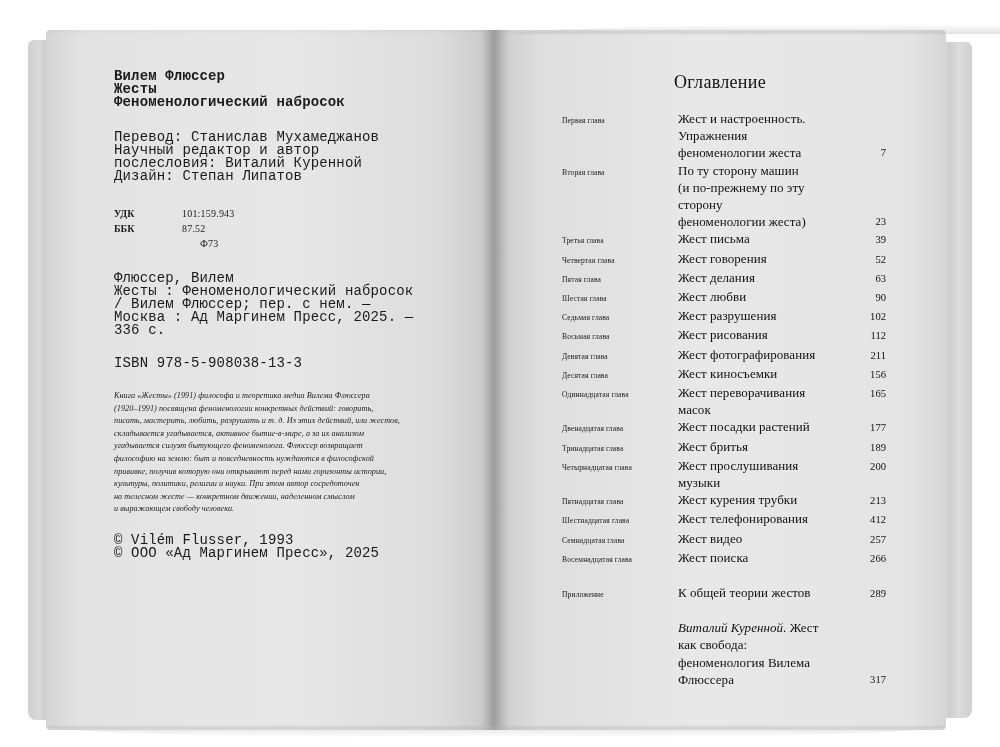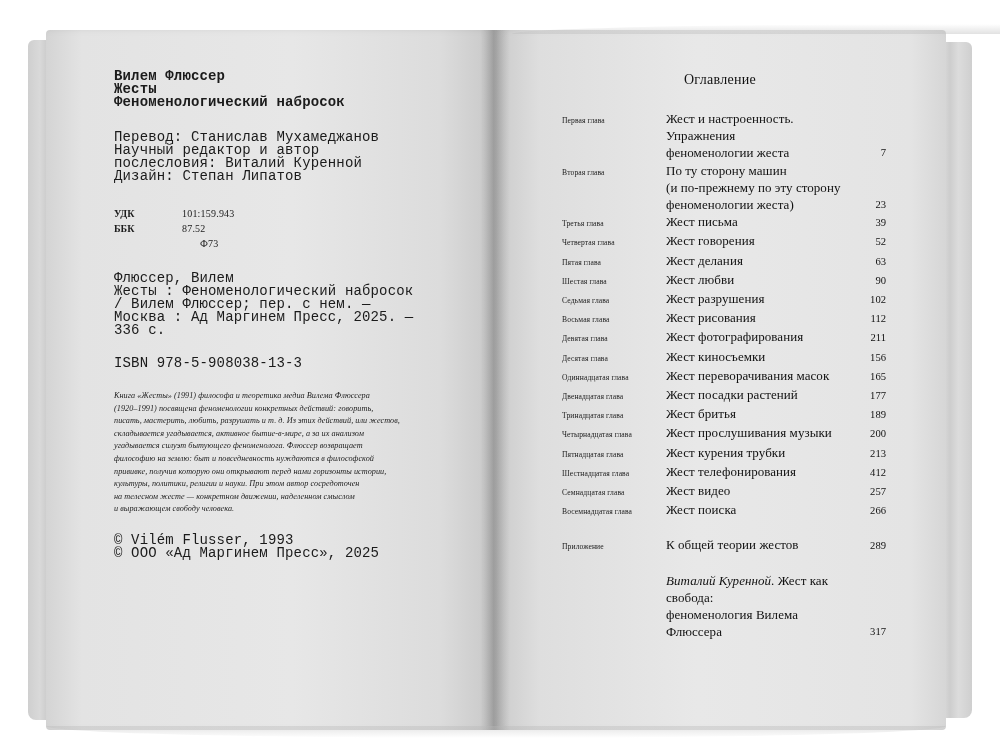--- a/index.html
+++ b/index.html
@@ -125,34 +125,34 @@
     font-style: italic;
   }
 
   
   .toc-title {
     position: absolute;
     top: 42px;
     left: 466px;
     width: 452px;
     text-align: center;
-    font-size: 14px;
+    font-size: 18px;
     color: #111;
     letter-spacing: 0.3px;
   }
   .toc {
     position: absolute;
     left: 534px;
     top: 80px;
     width: 324px;
   }
   .toc-row {
     display: grid;
     grid-template-columns: 96px 1fr 30px;
-    column-gap: 8px;
+    column-gap: 20px;
     align-items: baseline;
     margin-bottom: 0px;
   }
   .toc-chap {
     font-size: 7.6px;
     line-height: 17.2px;
     color: #1b1b1b;
     letter-spacing: 0.1px;
   }
   .toc-name {

